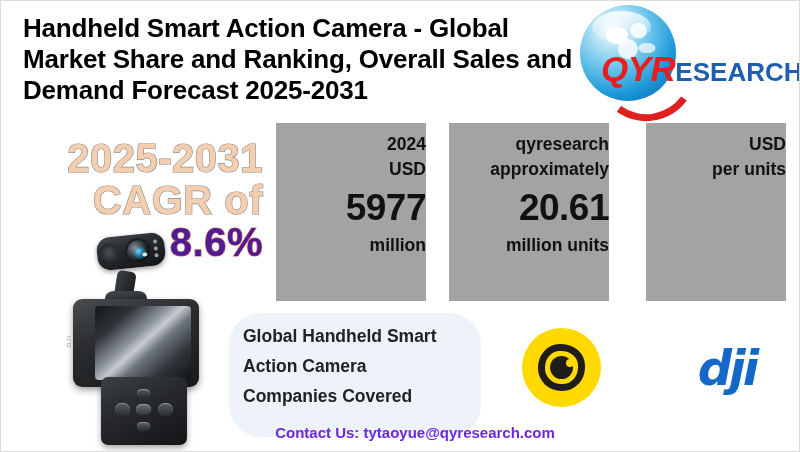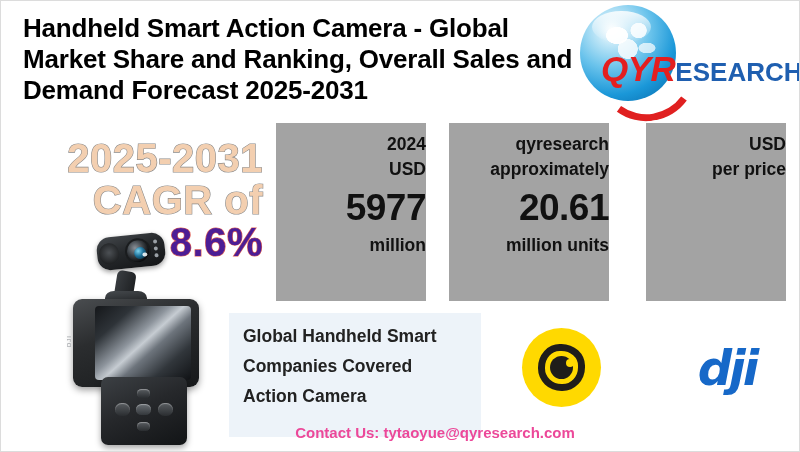--- a/index.html
+++ b/index.html
@@ -238,40 +238,41 @@
     position:absolute;left:2px;top:6px;width:20px;height:21px;border-radius:10px;
     background:radial-gradient(circle at 50% 45%,#4c5054 0%,#212325 70%,#0e0f11 100%);
   }
 
   
   .companies{
     position:absolute;
     left:228px; top:312px;
     width:252px; height:124px;
     background:#edf3f9;
+    border-radius:32px;
   }
   .companies .ctext{
     position:absolute;
     left:14px; top:8px;
     width:236px;
     font-size:17.5px;
     font-weight:bold;
     line-height:30px;
     color:#222222;
   }
 
   
   .contact{
     position:absolute;
-    left:234px; top:423px;
+    left:214px; top:423px;
     width:400px;
     text-align:center;
     font-size:15px;
     font-weight:bold;
-    color:#ec4899;
+    color:#6d28d9;
   }
 
   
   .insta{
     position:absolute;
     left:521px; top:327px;
     width:79px; height:79px;
     border-radius:50%;
     background:#ffd900;
   }
@@ -343,21 +344,21 @@
 
   <div class="stat" id="stat-1">
     <div class="line">qyresearch</div>
     <div class="line">approximately</div>
     <div class="big">20.61</div>
     <div class="line">million units</div>
   </div>
 
   <div class="stat" id="stat-2">
     <div class="line">USD</div>
-    <div class="line">per price</div>
+    <div class="line">per units</div>
   </div>
 
   <div class="product">
     <div class="cam-head">
       <div class="head-side"></div>
       <div class="lens-outer">
         <div class="lens-inner">
           <div class="lens-glint"></div>
         </div>
       </div>
@@ -380,22 +381,22 @@
         <div class="pad-btn pad-ok"></div>
         <div class="pad-btn pad-rt"></div>
         <div class="pad-btn pad-dn"></div>
       </div>
     </div>
   </div>
 
   <div class="companies">
     <div class="ctext">
       <div>Global Handheld Smart</div>
+      <div>Action Camera</div>
       <div>Companies Covered</div>
-      <div>Action Camera</div>
     </div>
   </div>
 
   <div class="contact">Contact Us: tytaoyue@qyresearch.com</div>
 
   <div class="insta">
     <div class="insta-ring"></div>
     <div class="insta-pupil"></div>
     <div class="insta-dot"></div>
   </div>

